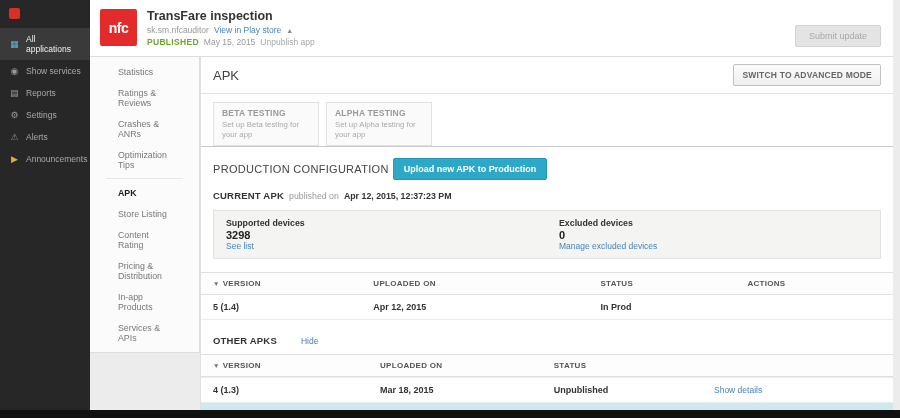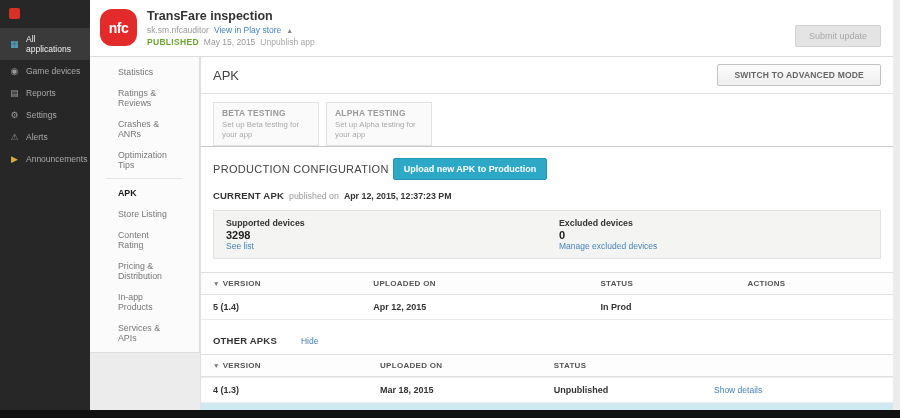--- a/index.html
+++ b/index.html
@@ -12,42 +12,42 @@
   .side-logo{width:11px;height:11px;background:#d93025;border-radius:2px;margin:4px 0 9px 9px;}
   .side-item{display:flex;align-items:center;gap:6px;padding:6px 9px;cursor:pointer;}
   .side-item.selected{background:#3a3a3a;color:#f0f0f0;}
   .sicon{width:11px;font-size:9px;text-align:center;flex-shrink:0;}
   .i-blue{color:#58b6d6;}.i-gray{color:#9a9a9a;}.i-orange{color:#e5a83c;}
 
   .right{flex:1;display:flex;flex-direction:column;padding-right:7px;min-width:0;background:#ececec;}
 
   
   .app-header{background:#fff;border-bottom:1px solid #ddd;display:flex;align-items:flex-start;padding:9px 10px 8px;gap:10px;height:57px;position:relative;}
-  .nfc-logo{width:37px;height:37px;background:#e32b2b;border-radius:12px;color:#fff;font-weight:bold;font-size:14px;display:flex;align-items:center;justify-content:center;letter-spacing:-0.5px;text-align:center;}
+  .nfc-logo{width:37px;height:37px;background:#e32b2b;border-radius:2px;color:#fff;font-weight:bold;font-size:14px;display:flex;align-items:center;justify-content:center;letter-spacing:-0.5px;text-align:center;}
   .app-title{font-size:12.5px;color:#333;font-weight:bold;}
   .meta-line{font-size:8.5px;color:#999;margin-top:2px;display:flex;gap:5px;align-items:center;}
   a.link{color:#4584be;text-decoration:none;cursor:pointer;}
   .warn{color:#8a8a8a;font-size:7px;}
   .published{color:#6ea52f;font-weight:bold;letter-spacing:0.3px;}
   .graylink{color:#a8a8a8;text-decoration:none;cursor:pointer;}
   .submit-btn{position:absolute;right:12px;top:25px;background:#e4e4e4;border:1px solid #d2d2d2;color:#a8a8a8;font-size:9px;padding:5px 13px;border-radius:2px;font-family:inherit;}
 
   .body-row{flex:1;display:flex;align-items:stretch;min-height:0;}
 
   
   .subnav{width:110px;min-width:110px;background:#fbfbfb;border-right:1px solid #ddd;border-bottom:1px solid #ddd;font-size:8.8px;color:#777;padding:4px 16px;align-self:flex-start;}
   .sub-item{padding:5.5px 12px;cursor:pointer;}
   .sub-item.selected{color:#1a1a1a;font-weight:bold;}
   .sub-divider{border-top:1px solid #e6e6e6;margin:3px 0;}
 
   
   .content{flex:1;background:#fff;border-left:1px solid #e0e0e0;min-width:0;}
   .content-head{display:flex;justify-content:space-between;align-items:center;padding:7px 12px;border-bottom:1px solid #e3e3e3;}
   .page-title{font-size:13px;color:#444;font-weight:normal;}
-  .adv-btn{background:linear-gradient(#fcfcfc,#efefef);border:1px solid #c2c2c2;border-radius:2px;color:#666;font-size:8.5px;font-weight:bold;padding:5px 16px;font-family:inherit;letter-spacing:0.2px;cursor:pointer;}
+  .adv-btn{background:linear-gradient(#fcfcfc,#efefef);border:1px solid #c2c2c2;border-radius:2px;color:#666;font-size:8.5px;font-weight:bold;padding:5px 8px;font-family:inherit;letter-spacing:0.2px;cursor:pointer;}
 
   .tabs{display:flex;gap:7px;padding:8px 12px 0;border-bottom:1px solid #c9c9c9;}
   .tab{width:106px;padding:5px 8px;border:1px solid #e2e2e2;background:#fafafa;min-height:40px;cursor:pointer;}
   .tab-label{font-size:8.5px;font-weight:bold;color:#9a9a9a;letter-spacing:0.2px;}
   .tab-sub{font-size:7.8px;color:#aaa;margin-top:2px;line-height:1.3;}
   .tab.selected{background:#fff;border:1px solid #9e9e9e;border-bottom:1px solid #fff;margin-bottom:-1px;position:relative;z-index:1;}
   .tab.selected .tab-label{color:#333;}
   .tab.selected .tab-sub{color:#888;}
   .tab-version{font-size:11px;font-weight:bold;color:#333;margin-top:1px;}
 
@@ -85,21 +85,21 @@
 <div class="app">
 
   <aside class="sidebar">
     <div class="side-logo"></div>
     <div class="side-item selected">
       <span class="sicon i-blue">▦</span>
       <span>All applications</span>
     </div>
     <div class="side-item">
       <span class="sicon i-gray">◉</span>
-      <span>Game devices</span>
+      <span>Show services</span>
     </div>
     <div class="side-item">
       <span class="sicon i-gray">▤</span>
       <span>Reports</span>
     </div>
     <div class="side-item">
       <span class="sicon i-gray">⚙</span>
       <span>Settings</span>
     </div>
     <div class="side-item">

